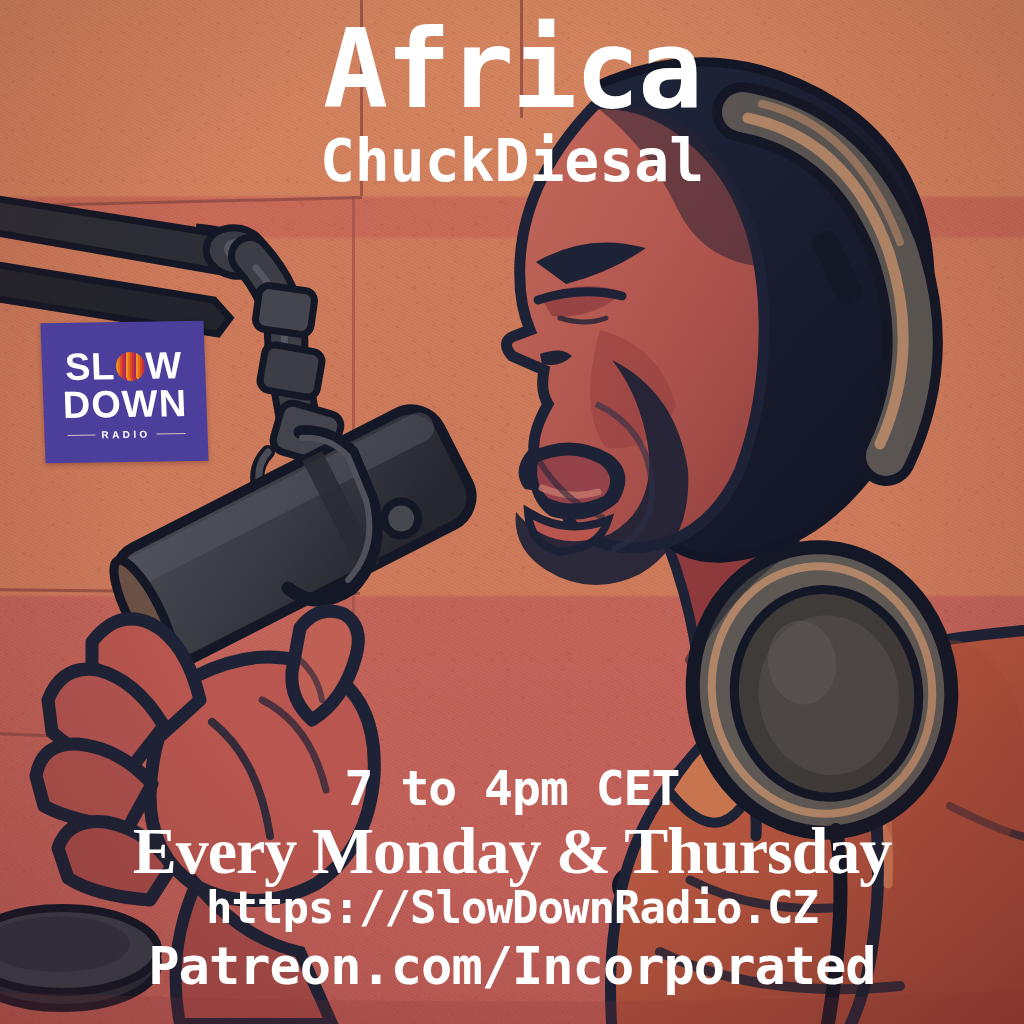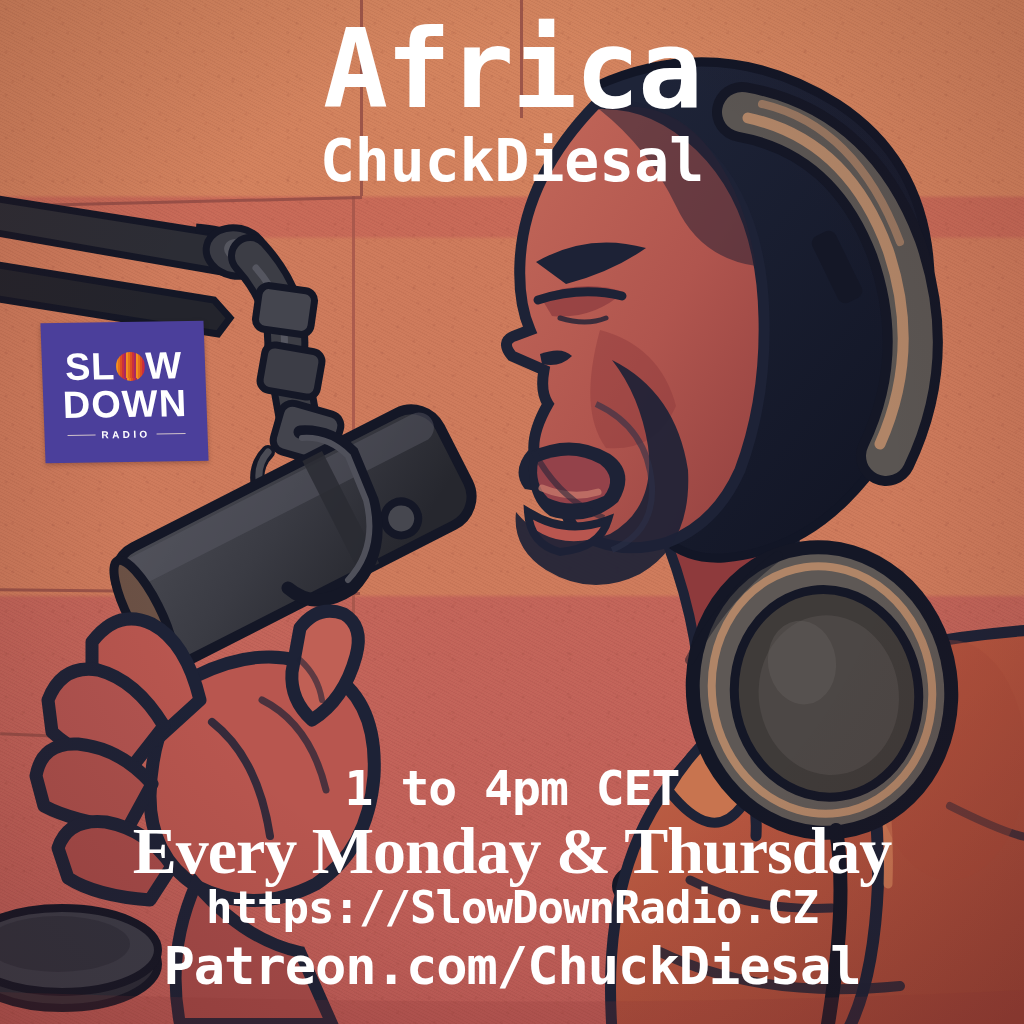--- a/index.html
+++ b/index.html
@@ -407,28 +407,28 @@
 
   <div class="disp-wrap" id="t-africa">
     <span class="lay" data-txt="Africa">Africa</span>
   </div>
 
   <div class="disp-wrap" id="t-incorp">
     <span class="lay" data-txt="Incorporated">ChuckDiesal</span>
   </div>
 
   <div class="disp-wrap" id="t-time">
-    <span class="lay" data-txt="3 to 4pm CET">1 to 4pm CET</span>
+    <span class="lay" data-txt="3 to 4pm CET">7 to 4pm CET</span>
   </div>
 
   <div class="disp-wrap" id="t-days">
     <span class="lay" data-txt="Every Monday &amp; Thursday">Every Monday &amp; Thursday</span>
   </div>
 
   <div class="disp-wrap" id="t-url">
     <span class="lay" data-txt="https://SlowDownRadio.CZ">https://SlowDownRadio.CZ</span>
   </div>
 
   <div class="disp-wrap" id="t-patreon">
-    <span class="lay" data-txt="Patreon.com/ChuckDiesal">Patreon.com/ChuckDiesal</span>
+    <span class="lay" data-txt="Patreon.com/ChuckDiesal">Patreon.com/Incorporated</span>
   </div>
 
 </div>
 
 </body></html>

